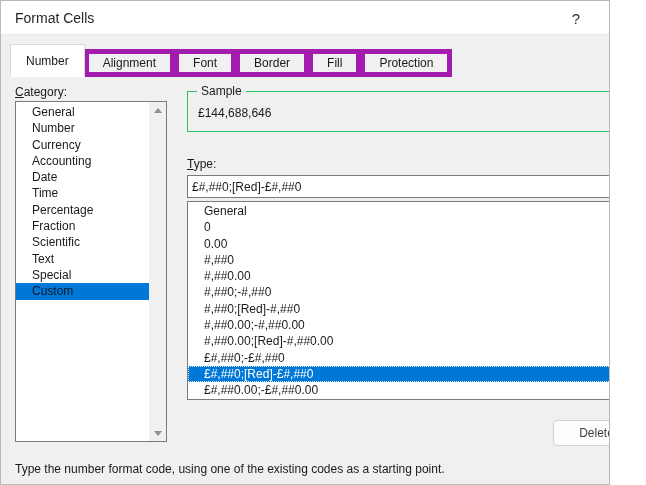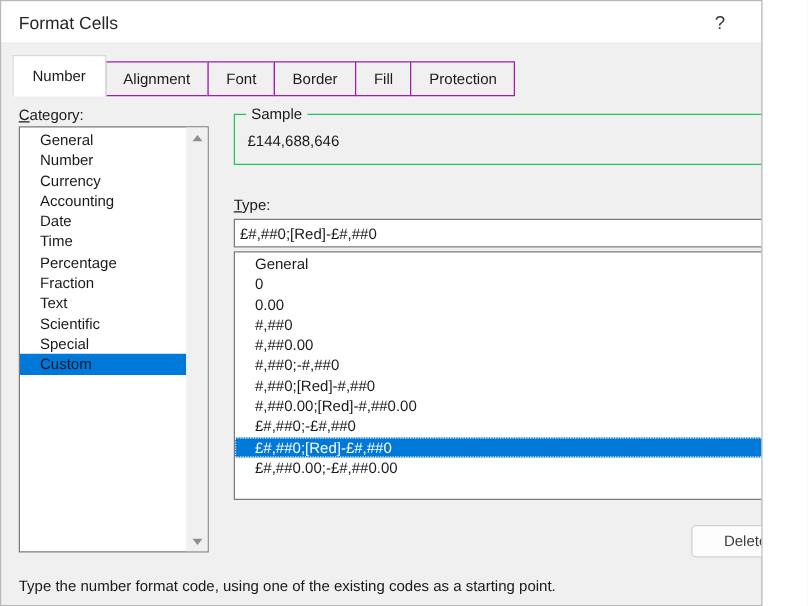--- a/index.html
+++ b/index.html
@@ -37,21 +37,21 @@
   
   .tabstrip {
     position: absolute; left:9px; top:43px; height:33px;
     display:flex; align-items:flex-end;
   }
   .tab {
     height: 28px;
     padding: 0 14px;
     display:flex; align-items:center;
     background: #f0f0f0;
-    border: 1px solid #a21caf;
+    border: 5px solid #a21caf;
     margin-left: -1px;
     white-space: nowrap;
     color:#1a1a1a;
   }
   .tab.selected {
     height: 33px;
     background: #ffffff;
     border: 1px solid #d9d9d9;
     border-bottom-color: #ffffff;
     margin-left: 0;
@@ -164,22 +164,22 @@
   <div class="listbox category-listbox">
     <div class="cat-items">
       <div class="cat-item">General</div>
       <div class="cat-item">Number</div>
       <div class="cat-item">Currency</div>
       <div class="cat-item">Accounting</div>
       <div class="cat-item">Date</div>
       <div class="cat-item">Time</div>
       <div class="cat-item">Percentage</div>
       <div class="cat-item">Fraction</div>
+      <div class="cat-item">Scientific</div>
       <div class="cat-item">Text</div>
-      <div class="cat-item">Scientific</div>
       <div class="cat-item">Special</div>
       <div class="cat-item selected">Custom</div>
     </div>
     <div class="v-scrollbar">
       <div class="sb-arrow up">
           <span class="tri-up"></span>
         </div>
       <div class="sb-arrow down">
           <span class="tri-down"></span>
         </div>
@@ -196,20 +196,21 @@
 
   <div class="listbox type-listbox">
     <div class="type-items">
       <div class="type-item">General</div>
       <div class="type-item">0</div>
       <div class="type-item">0.00</div>
       <div class="type-item">#,##0</div>
       <div class="type-item">#,##0.00</div>
       <div class="type-item">#,##0;-#,##0</div>
       <div class="type-item">#,##0;[Red]-#,##0</div>
+      <div class="type-item">#,##0.00;-#,##0.00</div>
       <div class="type-item">#,##0.00;[Red]-#,##0.00</div>
       <div class="type-item">£#,##0;-£#,##0</div>
       <div class="type-item selected">£#,##0;[Red]-£#,##0</div>
       <div class="type-item">£#,##0.00;-£#,##0.00</div>
     </div>
     <div class="thin-scrollbar">
       <div class="thin-thumb"></div>
     </div>
   </div>
 

